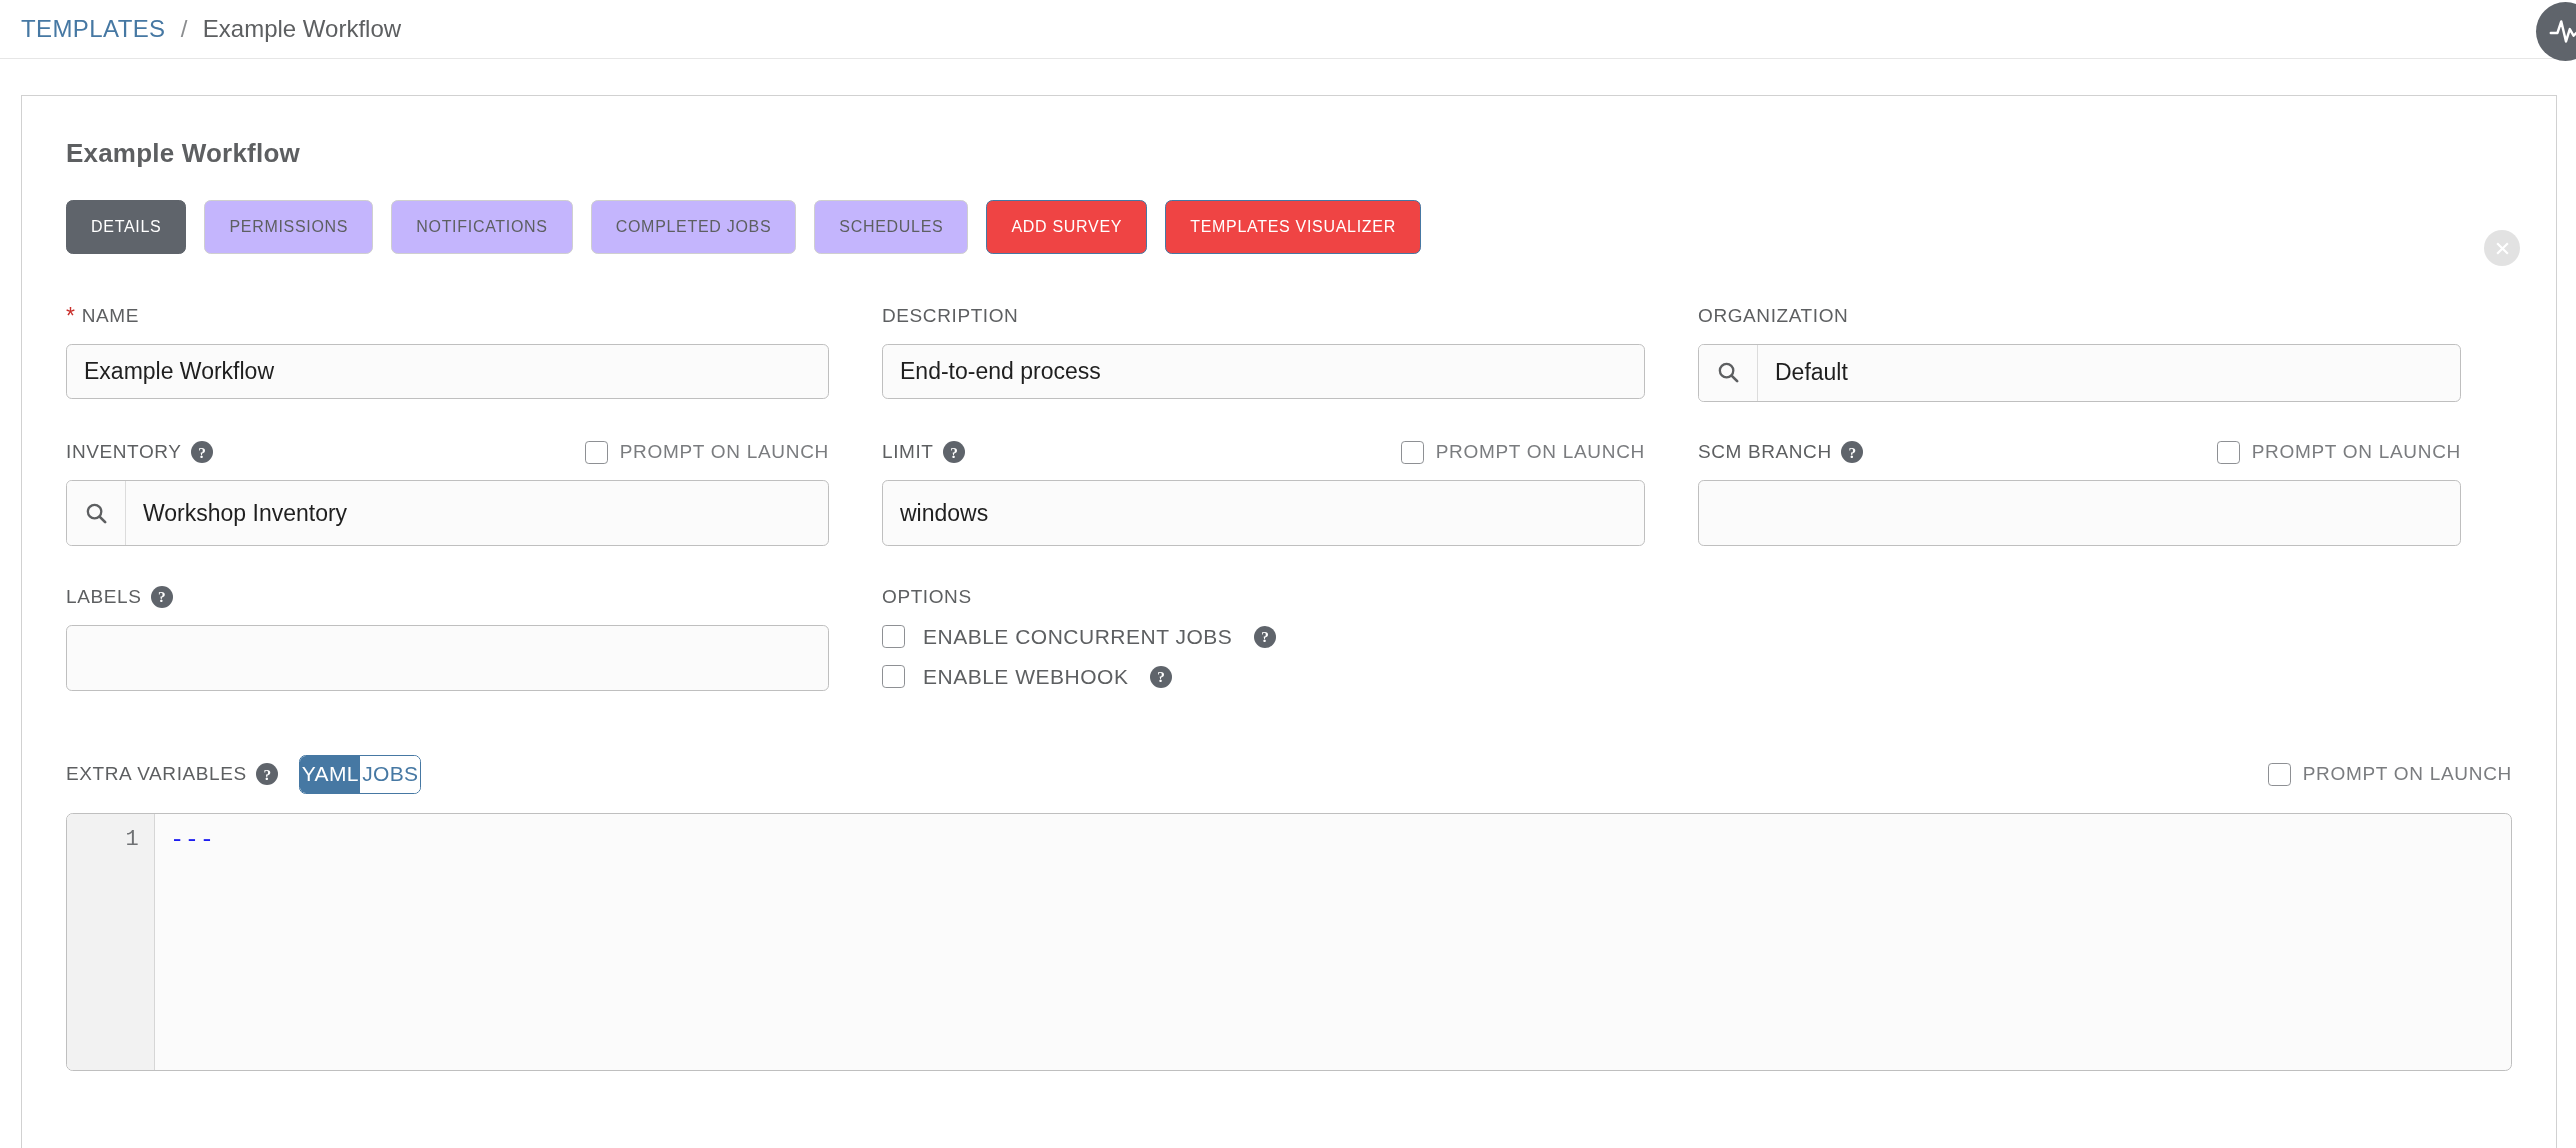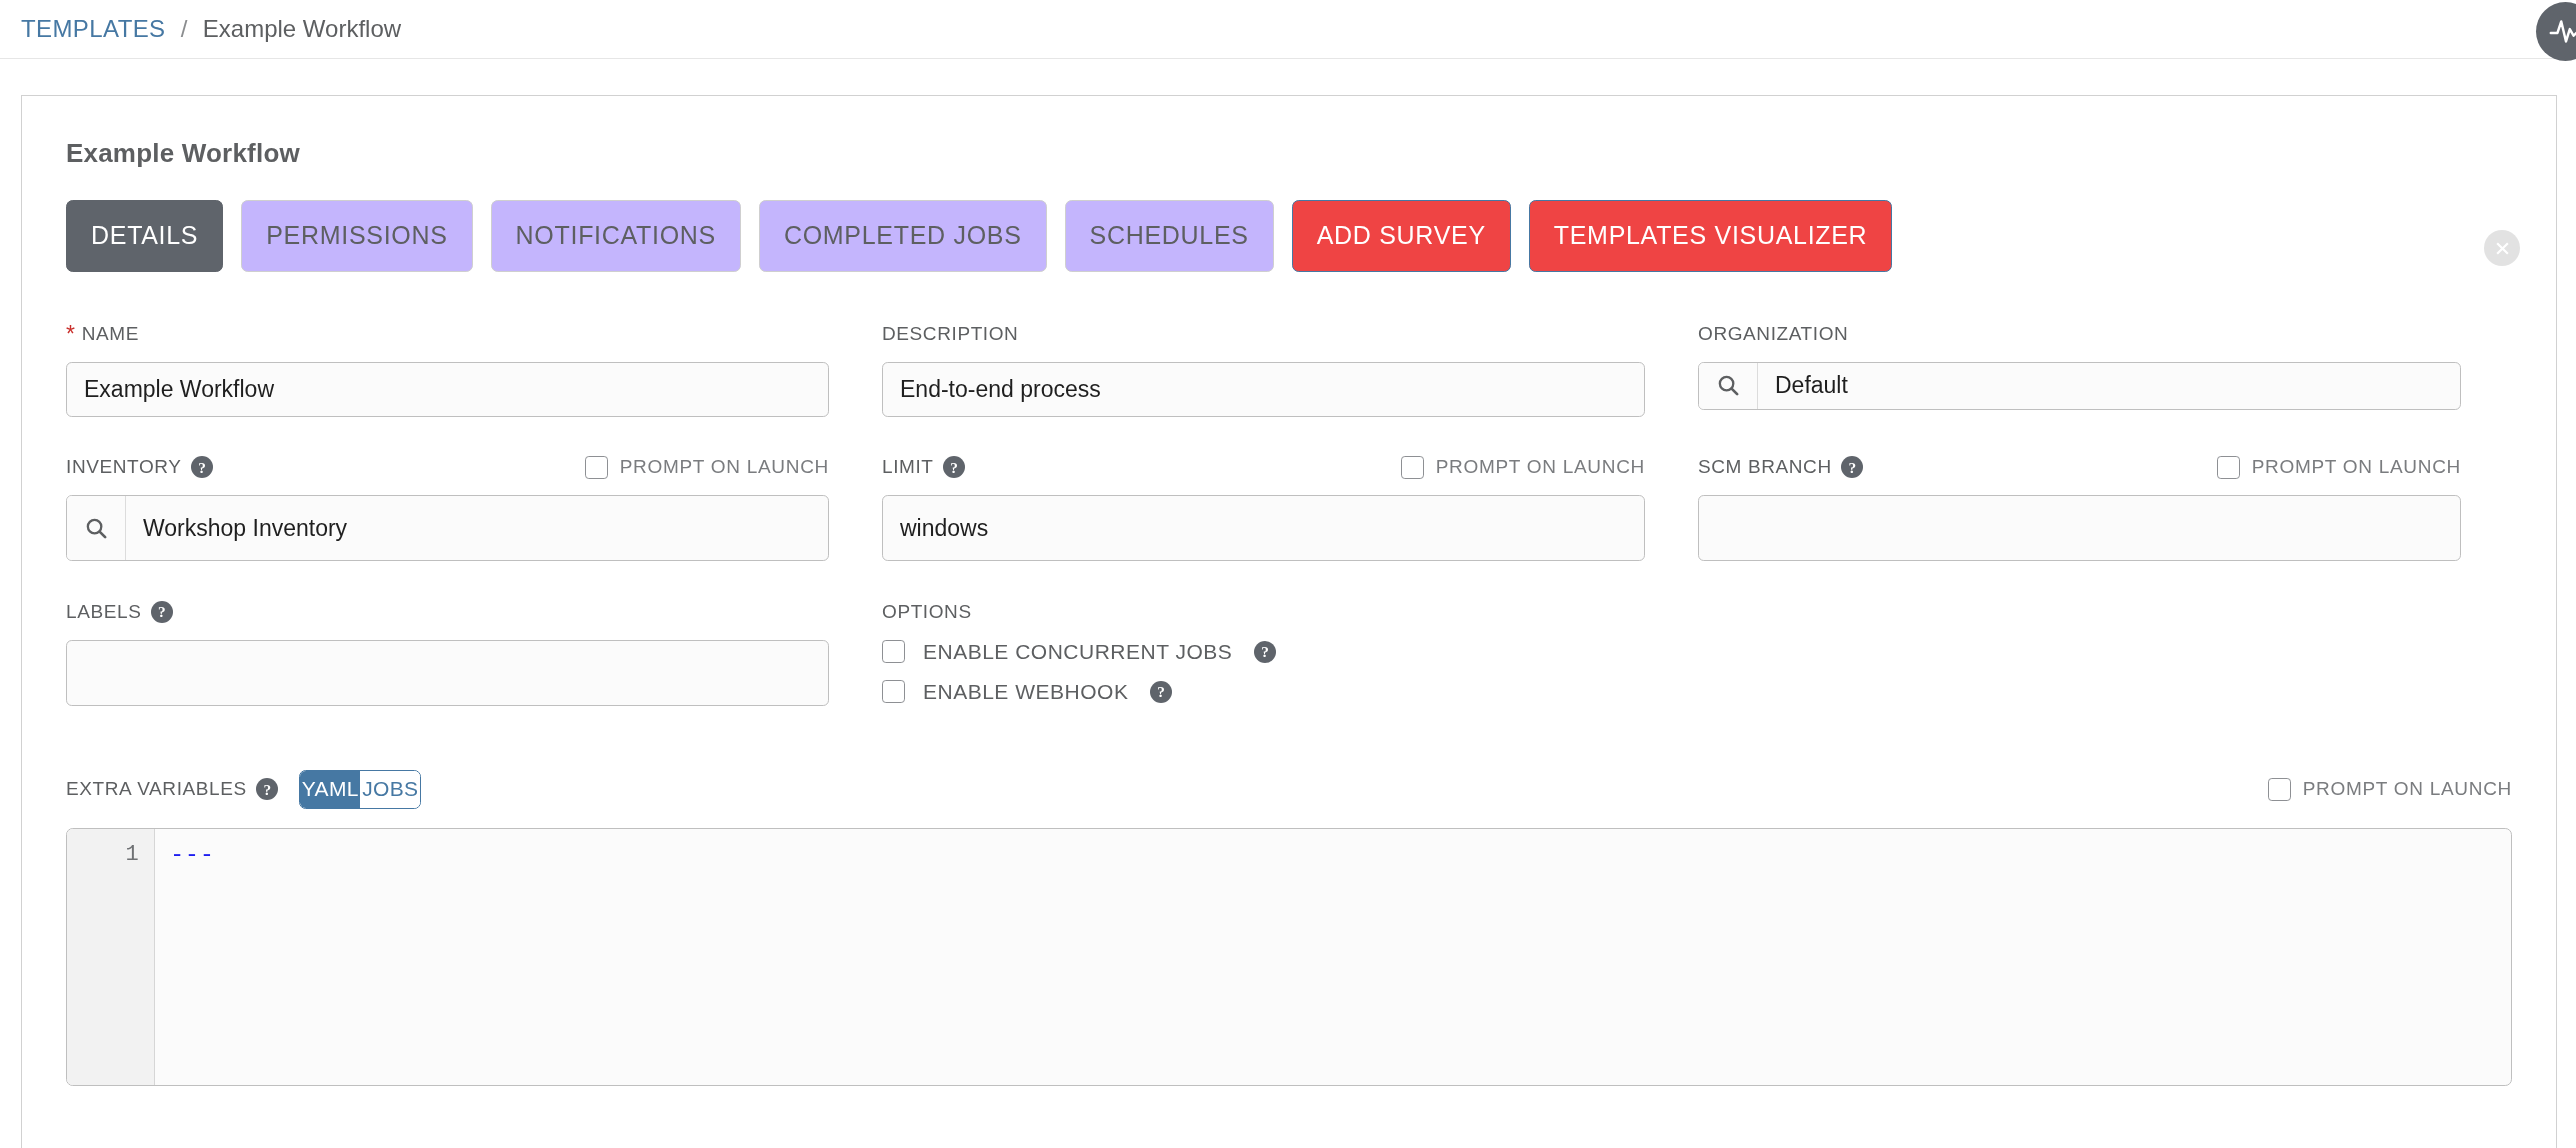--- a/index.html
+++ b/index.html
@@ -82,25 +82,25 @@
   .close-btn svg { display:block; }
 
   
   .tabs {
     display: flex;
     align-items: center;
     gap: 18px;
     padding: 30.5px 0 0 44px;
   }
   .tab {
-    height: 72px;
+    height: 54px;
     padding: 0 24px;
     border-radius: 6.7px;
     display: flex; align-items: center; justify-content: center;
-    font-size: 25px;
+    font-size: 16px;
     letter-spacing: 0.7px;
     cursor: pointer;
     white-space: nowrap;
   }
   .tab.active {
     background: #5f646b;
     color: #ffffff;
     border: 1px solid #5f646b;
   }
   .tab.plain {
@@ -198,21 +198,21 @@
     color: #1f1f1f;
     padding: 0 17px;
     font-family: "Liberation Sans", sans-serif;
     outline: none;
   }
   .inp::placeholder { color: #a9a9a9; }
 
   .inp-search {
     display: flex;
     width: 100%;
-    height: 48px;
+    height: 58px;
     border: 1px solid #bfbfbf;
     border-radius: 5.7px;
     background: #fbfbfb;
     overflow: hidden;
   }
   .inp-search .sicon {
     width: 59px;
     flex: 0 0 59px;
     display: flex; align-items: center; justify-content: center;
     border-right: 1px solid #dcdcdc;

